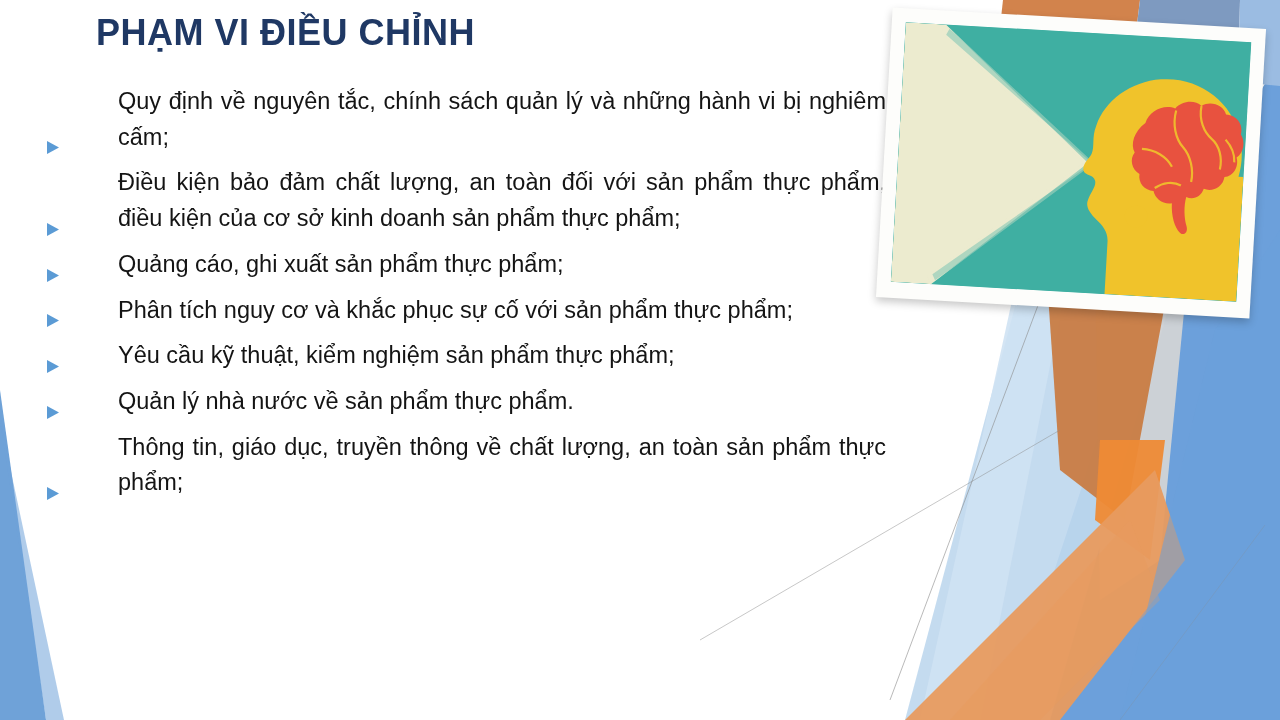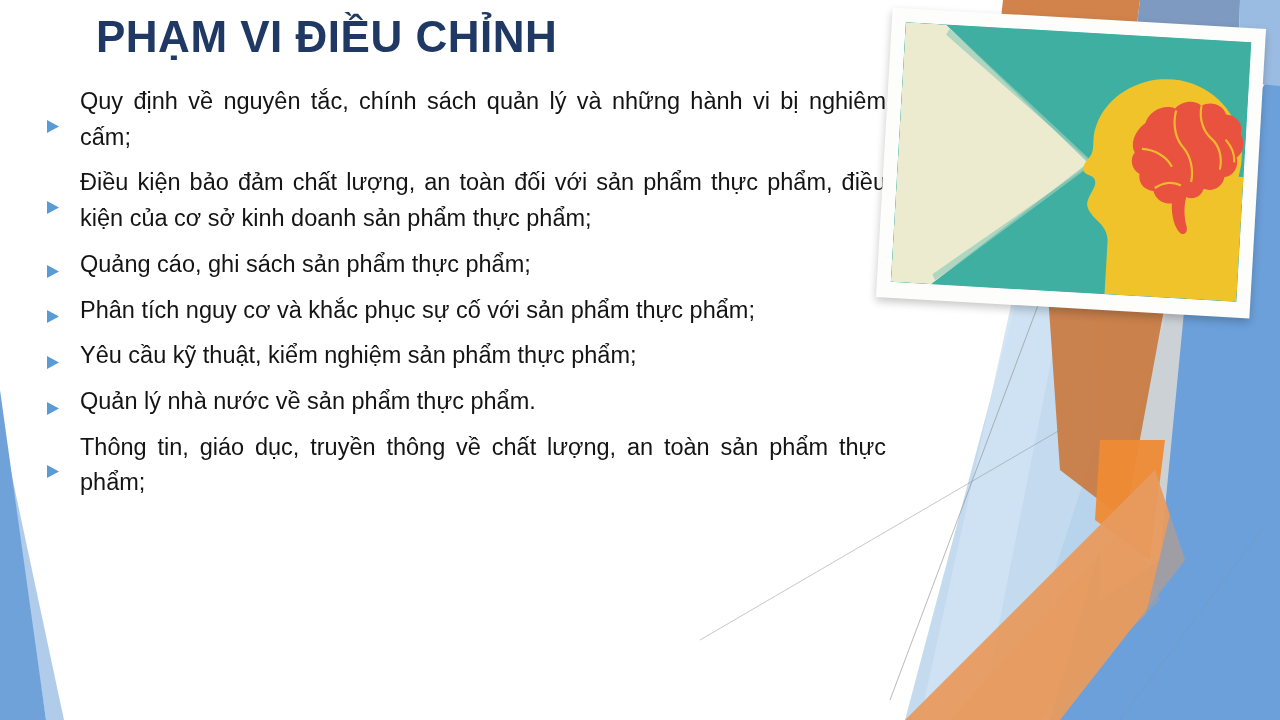--- a/index.html
+++ b/index.html
@@ -38,39 +38,40 @@
     top: 0;
     width: 140px;
     height: 720px;
   }
 
   
   #title {
     position: absolute;
     left: 96px;
     top: 14px;
-    font-size: 44px;
+    font-size: 36px;
     font-weight: bold;
     letter-spacing: 0.5px;
     color: #1F3864;
     line-height: 1.05;
     white-space: nowrap;
   }
 
   
   #bullets {
     position: absolute;
     left: 46px;
     top: 84px;
     width: 840px;
   }
   .bullet-row {
     display: flex;
-    align-items: center;
+    align-items: flex-end;
     margin-bottom: 10px;
+    gap: 38px;
   }
   .bullet-marker {
     flex: 0 0 auto;
     width: 14px;
     margin-top: 13px;
     margin-right: 20px;
     line-height: 0;
   }
   .bullet-marker svg { display: block; }
   .bullet-text {
@@ -171,21 +172,21 @@
       <span class="bullet-text">Điều kiện bảo đảm chất lượng, an toàn đối với sản phẩm thực phẩm, điều kiện của cơ sở kinh doanh sản phẩm thực phẩm;</span>
     </div>
 
 
     <div class="bullet-row">
       <span class="bullet-marker">
         <svg width="14" height="15" viewBox="0 0 14 15">
             <polygon points="1,1 13,7.5 1,14" fill="#5B9BD5"></polygon>
           </svg>
       </span>
-      <span class="bullet-text nojust">Quảng cáo, ghi sách sản phẩm thực phẩm;</span>
+      <span class="bullet-text nojust">Quảng cáo, ghi xuất sản phẩm thực phẩm;</span>
     </div>
 
     <div class="bullet-row">
       <span class="bullet-marker">
         <svg width="14" height="15" viewBox="0 0 14 15">
             <polygon points="1,1 13,7.5 1,14" fill="#5B9BD5"></polygon>
           </svg>
       </span>
       <span class="bullet-text nojust">Phân tích nguy cơ và khắc phục sự cố với sản phẩm thực phẩm;</span>
     </div>

